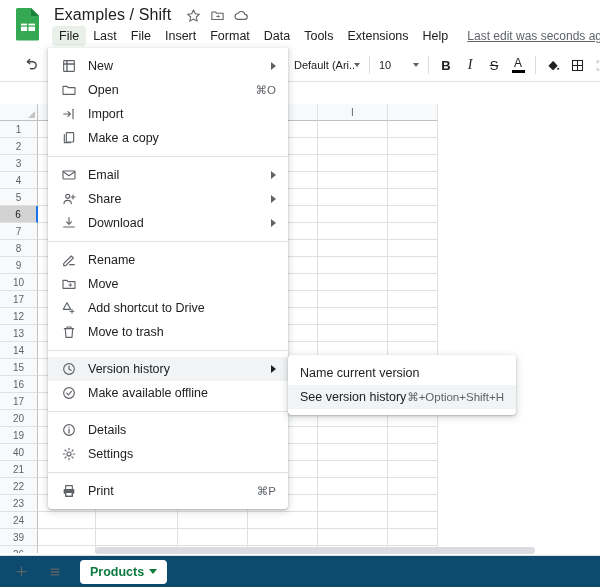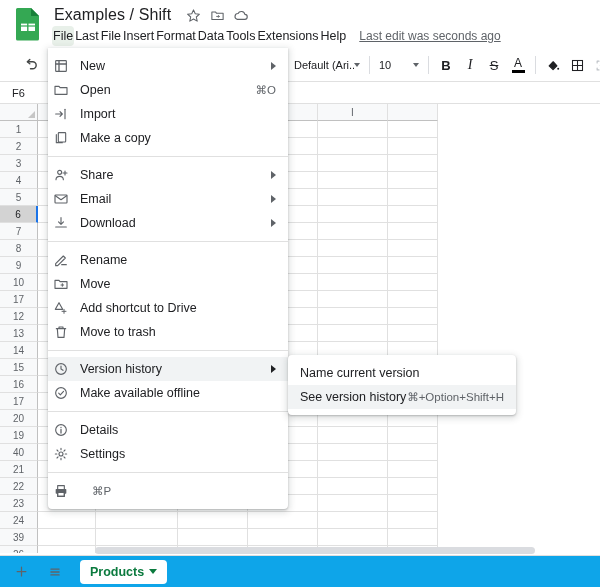--- a/index.html
+++ b/index.html
@@ -31,21 +31,21 @@
   .title-icons { display: flex; align-items: center; gap: 4px; margin-left: 10px; }
   .ticon { width: 20px; height: 20px; display: flex; align-items: center; justify-content: center; color: #5f6368; }
   .ticon svg { display:block; }
 
   
   .menubar {
     position: absolute; left: 52px; top: 26px;
     display: flex; align-items: center; height: 20px;
   }
   .menu-item {
-    font-size: 12.5px; color: #202124; padding: 2px 1px;
+    font-size: 12.5px; color: #202124; padding: 2px 7px;
     border-radius: 4px; white-space: nowrap; line-height: 16px;
   }
   .menu-item.active { background: #e8f0e9; }
   .last-edit {
     font-size: 12px; color: #5f6368; margin-left: 12px;
     text-decoration: underline; white-space: nowrap;
   }
 
   
   .toolbar {
@@ -140,22 +140,22 @@
   }
 
   
   .filemenu {
     position: absolute; left: 48px; top: 48px; width: 240px;
     background: #fff; border-radius: 0 0 4px 4px;
     box-shadow: 0 2px 6px 2px rgba(60,64,67,.15), 0 1px 2px rgba(60,64,67,.3);
     padding: 6px 0 6px 0; z-index: 50;
   }
   .mi {
-    display: flex; align-items: center; height: 24px; padding: 0 12px 0 4px;
-    font-size: 12.5px; color: #202124; position: relative;
+    display: flex; align-items: center; height: 24px; padding: 0 12px 0 12px;
+    font-size: 12.5px; color: #202124; position: relative; justify-content: center;
   }
   .mi.hl { background: #f1f3f4; }
   .mi .mi-icon {
     width: 18px; height: 18px; margin-right: 10px; flex: 0 0 18px;
     display: flex; align-items: center; justify-content: center; color: #5f6368;
   }
   .mi .mi-label { flex: 1; white-space: nowrap; }
   .mi .mi-accel { font-size: 11.5px; color: #5f6368; margin-left: 12px; white-space: nowrap; }
   .mi .mi-arrow {
     width: 0; height: 0; margin-left: 10px;
@@ -185,21 +185,21 @@
     position: absolute; left: 0; top: 545px; width: 600px; height: 8px; background: transparent;
   }
   .hscroll-thumb {
     position: absolute; left: 95px; top: 547px; width: 440px; height: 7px;
     background: #dadce0; border-radius: 4px;
   }
 
   
   .bottombar {
     position: absolute; left: 0; top: 555px; width: 600px; height: 32px;
-    background: #0ea5e9; border-top: 1px solid #e0e0e0;
+    background: #0c4a6e; border-top: 1px solid #e0e0e0;
     display: flex; align-items: center;
   }
   .bb-btn {
     width: 26px; height: 26px; display: flex; align-items: center; justify-content: center;
     color: #5f6368; margin-left: 8px;
   }
   .sheet-tab {
     display: flex; align-items: center; gap: 5px;
     margin-left: 12px; padding: 5px 10px; border-radius: 4px;
     background: #fff; font-size: 12.5px; font-weight: bold; color: #0b7a3e;
@@ -309,25 +309,20 @@
       </div>
       <div class="tb-btn">
         <svg width="15" height="15" viewBox="0 0 24 24" fill="none" stroke="#bdc1c6" stroke-width="1.8" stroke-linecap="round">
           <path d="M5 5h3M5 5v3M19 5h-3M19 5v3M5 19h3M5 19v-3M19 19h-3M19 19v-3M10 12h4"></path>
         </svg>
       </div>
 
     </div>
   </div>
 
-  <div class="formulabar">
-    <div class="namebox">F6</div>
-    <div class="fx-sep"></div>
-    <div class="formula-input"></div>
-  </div>
 
   <div class="gridwrap">
     <div class="corner"></div>
     <div class="colheads" id="colheads">
         <div class="colhead" style="width:58px">
           <span></span>
         </div>
         <div class="colhead sel" style="width:82px">
           <span>F</span>
         </div>
@@ -983,36 +978,36 @@
             <rect x="8" y="4" width="11" height="14" rx="1"></rect>
             <path d="M5 7v12h9"></path>
           </svg>
         </span>
         <span class="mi-label">Make a copy</span>
       </div>
       <div class="mdiv"></div>
       <div class="mi">
         <span class="mi-icon">
           <svg width="16" height="16" viewBox="0 0 24 24" fill="none" stroke="#5f6368" stroke-width="1.7" stroke-linecap="round" stroke-linejoin="round">
+            <rect x="3" y="6" width="18" height="12" rx="1"></rect>
+            <path d="M3.5 7 12 13 20.5 7"></path>
+          </svg>
+        </span>
+        <span class="mi-label">Email</span>
+        <span class="mi-arrow"></span>
+      </div>
+      <div class="mi">
+        <span class="mi-icon">
+          <svg width="16" height="16" viewBox="0 0 24 24" fill="none" stroke="#5f6368" stroke-width="1.7" stroke-linecap="round" stroke-linejoin="round">
             <circle cx="10" cy="8" r="3"></circle>
             <path d="M4.5 19c0-3 2.5-5 5.5-5s5.5 2 5.5 5"></path>
             <path d="M18 6v6M15 9h6"></path>
           </svg>
         </span>
         <span class="mi-label">Share</span>
-        <span class="mi-arrow"></span>
-      </div>
-      <div class="mi">
-        <span class="mi-icon">
-          <svg width="16" height="16" viewBox="0 0 24 24" fill="none" stroke="#5f6368" stroke-width="1.7" stroke-linecap="round" stroke-linejoin="round">
-            <rect x="3" y="6" width="18" height="12" rx="1"></rect>
-            <path d="M3.5 7 12 13 20.5 7"></path>
-          </svg>
-        </span>
-        <span class="mi-label">Email</span>
         <span class="mi-arrow"></span>
       </div>
       <div class="mi">
         <span class="mi-icon">
           <svg width="16" height="16" viewBox="0 0 24 24" fill="none" stroke="#5f6368" stroke-width="1.7" stroke-linecap="round" stroke-linejoin="round">
             <path d="M12 4v10M8.3 10.3 12 14l3.7-3.7"></path>
             <path d="M4 18h16"></path>
           </svg>
         </span>
         <span class="mi-label">Download</span>
@@ -1096,20 +1091,21 @@
       <div class="mdiv"></div>
       <div class="mi">
         <span class="mi-icon">
           <svg width="16" height="16" viewBox="0 0 24 24" fill="none" stroke="#5f6368" stroke-width="1.7" stroke-linecap="round" stroke-linejoin="round">
             <path d="M7 9V4h10v5"></path>
             <rect x="4" y="9" width="16" height="7" rx="1" fill="#5f6368" stroke="none"></rect>
             <rect x="7" y="14" width="10" height="6" fill="#fff"></rect>
             <rect x="7" y="14" width="10" height="6"></rect>
           </svg>
         </span>
+        <span class="mi-label">Print</span>
         <span class="mi-accel">⌘P</span>
       </div>
     </div>
 
   <div class="submenu" id="submenu">
       <div class="smi">
         <span class="smi-label">Name current version</span>
       </div>
       <div class="smi hl">
         <span class="smi-label">See version history</span>

